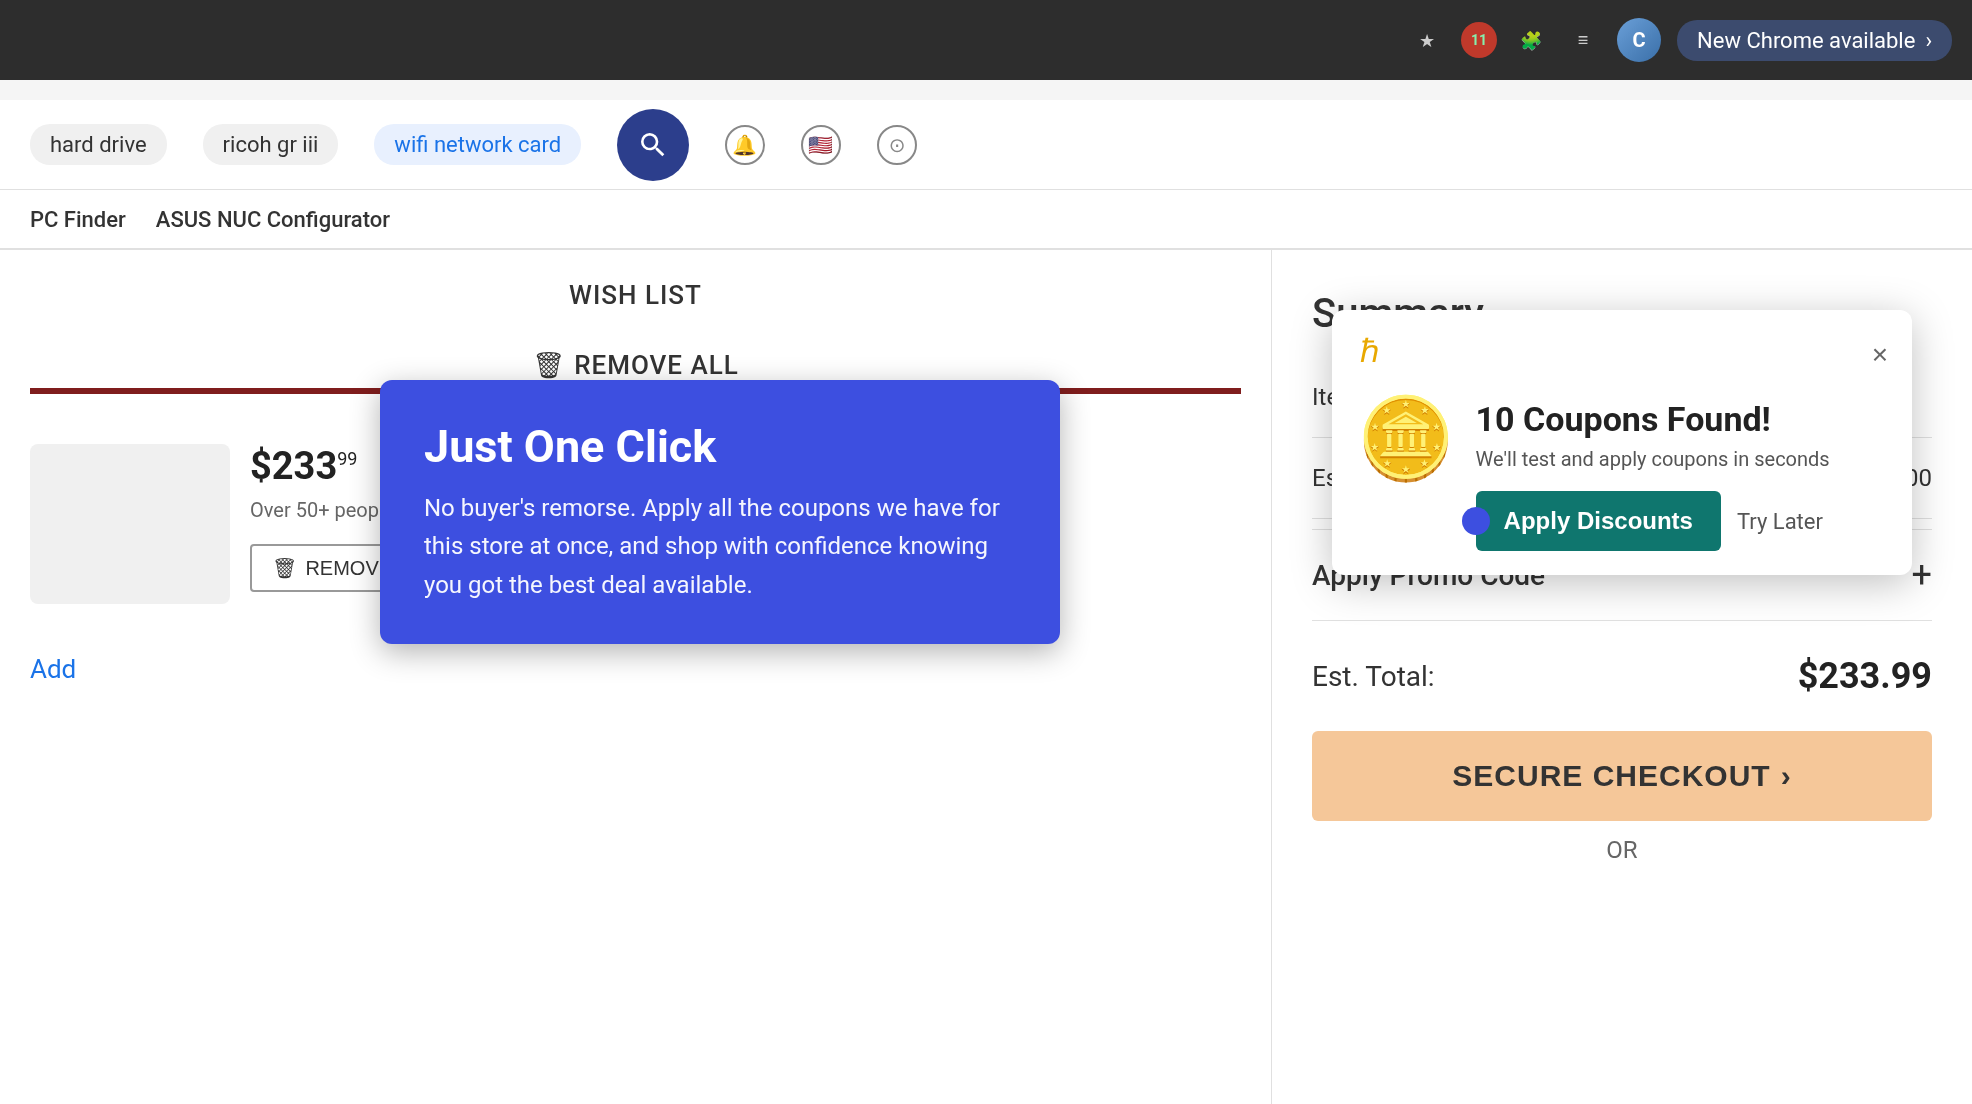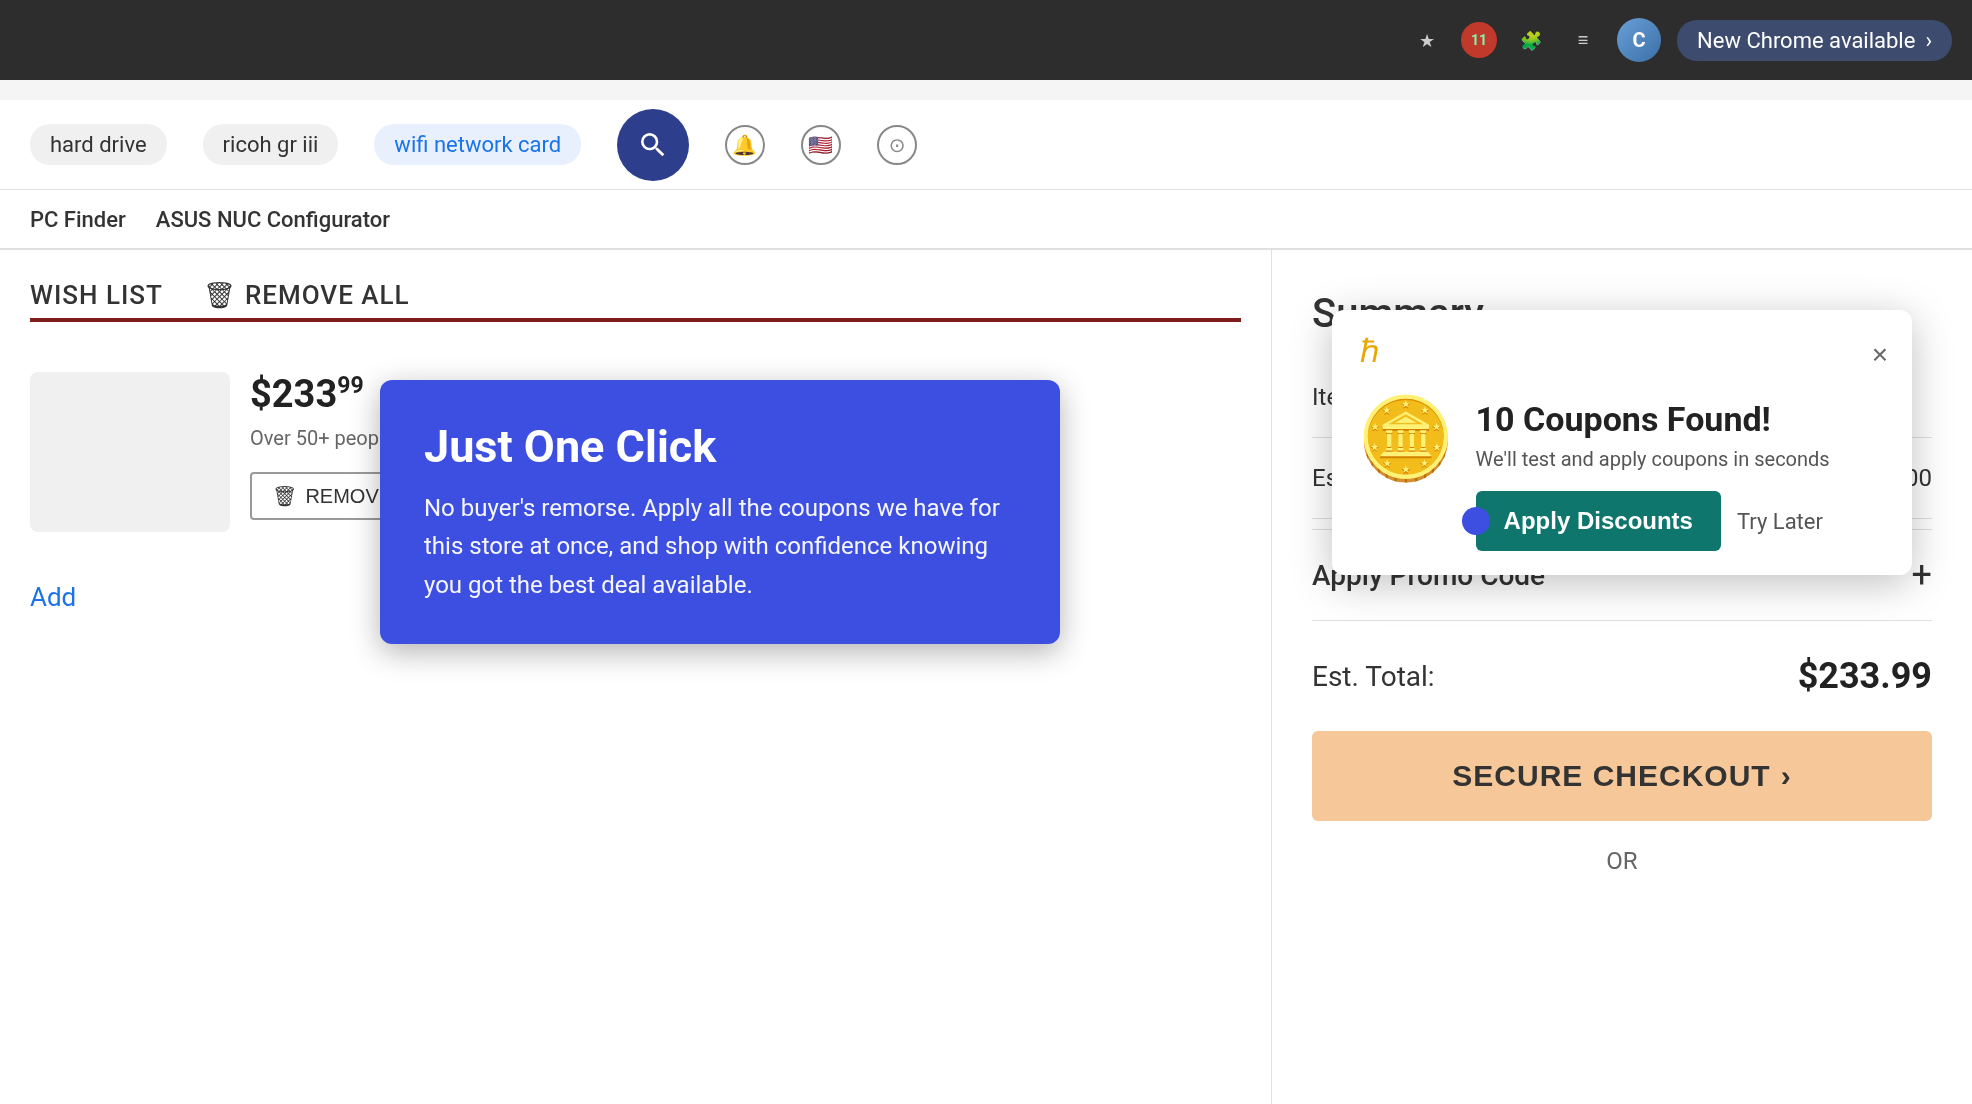--- a/index.html
+++ b/index.html
@@ -153,21 +153,22 @@
       border-right: 1px solid #e0e0e0;
       overflow: hidden;
     }
 
     .cart-actions {
       display: flex;
       align-items: center;
       gap: 40px;
       margin-bottom: 30px;
       padding-bottom: 8px;
-      border-bottom: 4px solid #7f1d1d;
+      border-bottom: 6px solid #7f1d1d;
+      flex-direction: column;
     }
 
     .wish-list-btn {
       font-size: 26px;
       color: #333;
       cursor: pointer;
       font-weight: 500;
       text-transform: uppercase;
       letter-spacing: 1px;
     }
@@ -204,22 +205,22 @@
       flex: 1;
     }
 
     .item-price {
       font-size: 38px;
       font-weight: bold;
       color: #222;
     }
 
     .item-price sup {
-      font-size: 23px;
-      font-weight: bold;
+      font-size: 18px;
+      font-weight: normal;
     }
 
     .item-social {
       font-size: 20px;
       color: #666;
       margin-top: 8px;
       line-height: 1.4;
     }
 
     .remove-btn {
@@ -348,21 +349,21 @@
       justify-content: center;
       gap: 10px;
       letter-spacing: 1px;
       margin-top: 10px;
     }
 
     .or-text {
       text-align: center;
       font-size: 24px;
       color: #666;
-      margin-top: 26px;
+      margin-top: 15px;
     }
 
     
     .popup-overlay {
       position: absolute;
       top: 0;
       left: 0;
       right: 0;
       bottom: 0;
       pointer-events: none;

